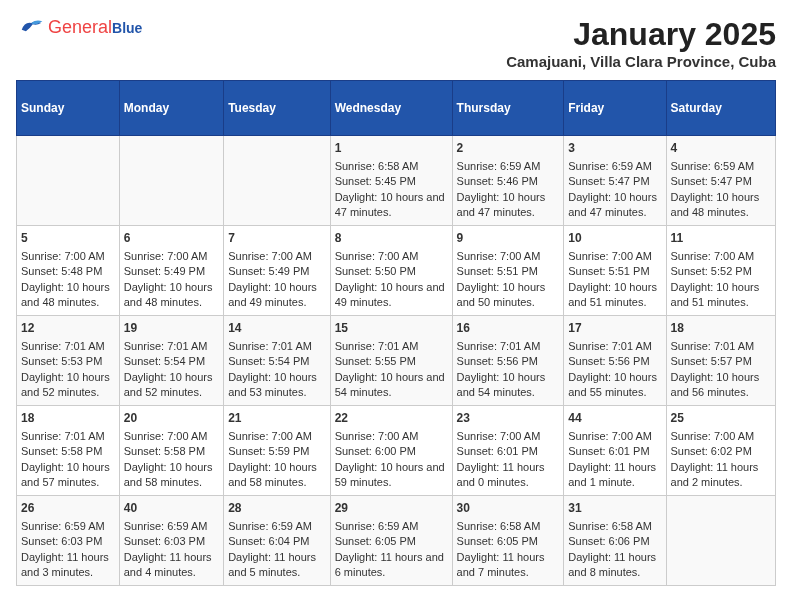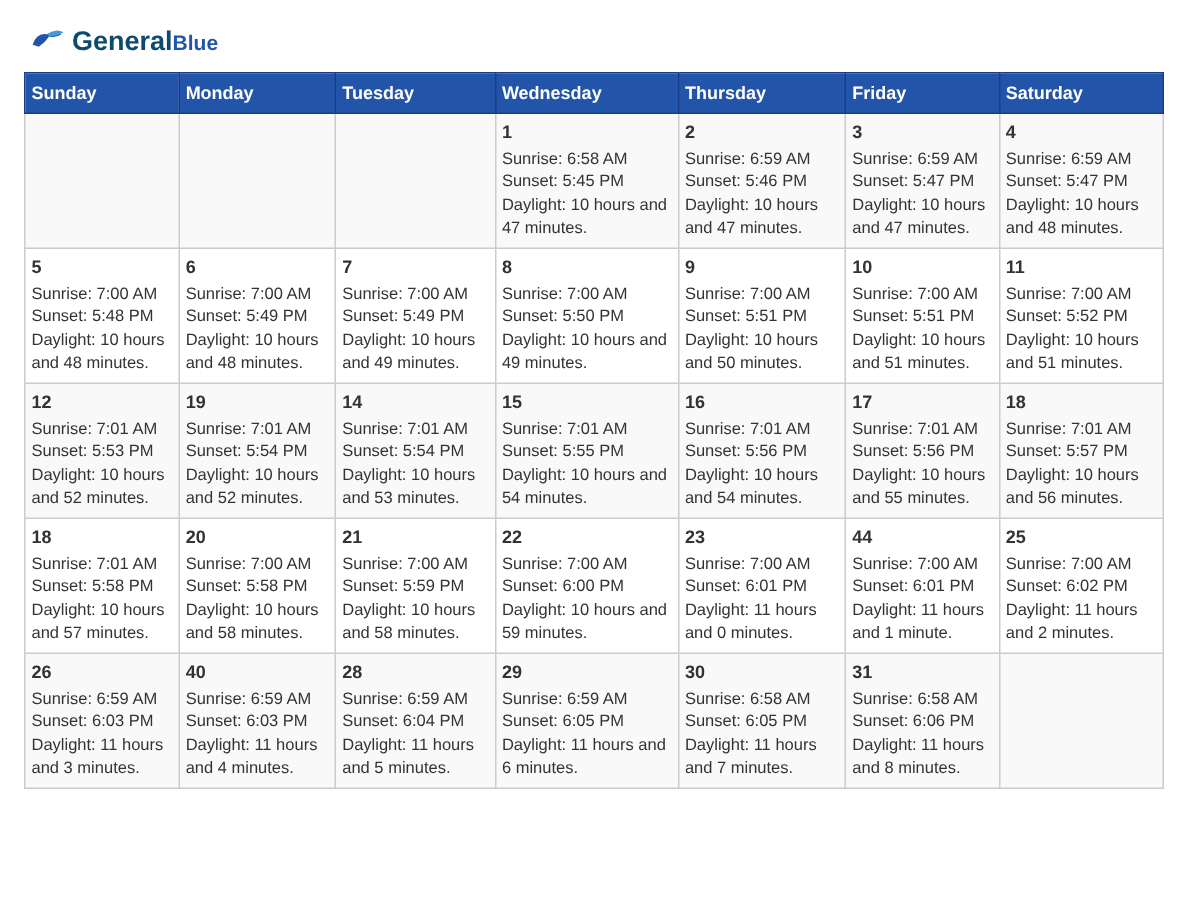--- a/index.html
+++ b/index.html
@@ -16,22 +16,22 @@
       align-items: flex-start;
       margin-bottom: 10px;
     }
     .logo {
       display: flex;
       align-items: center;
       gap: 4px;
     }
     .logo-text-general {
       font-size: 18px;
-      font-weight: bold;
-      color: #0c4a6e;
+      font-weight: normal;
+      color: #ef4444;
       margin-top: 34px;
     }
     .logo-text-blue {
       font-size: 14px;
       font-weight: bold;
       color: #2255aa;
     }
     .logo-bird {
       width: 28px;
       height: 22px;
@@ -50,21 +50,21 @@
       color: #333;
     }
     table {
       width: 100%;
       border-collapse: collapse;
       font-size: 11px;
     }
     thead tr th {
       background-color: #2255aa;
       color: #fff;
-      padding: 6px 4px;
+      padding: 20px 4px;
       text-align: left;
       font-size: 12px;
       font-weight: bold;
       border: 1px solid #1a3d88;
     }
     tbody tr td {
       border: 1px solid #ccc;
       vertical-align: top;
       padding: 4px 4px;
       min-height: 80px;
@@ -95,20 +95,24 @@
 <div class="header">
   <div class="logo">
     <svg class="logo-bird" viewBox="0 0 40 32" xmlns="http://www.w3.org/2000/svg">
       <path d="M8,20 Q12,8 22,10 Q28,6 36,10 Q30,14 24,12 Q20,18 14,22 Z" fill="#2255aa"></path>
       <path d="M22,10 Q30,4 38,8 Q32,12 24,12 Z" fill="#4499dd"></path>
     </svg>
     <div>
       <span class="logo-text-general">General</span><span class="logo-text-blue">Blue</span>
     </div>
   </div>
+  <div class="title-block">
+    <h1>January 2025</h1>
+    <h2>Camajuani, Villa Clara Province, Cuba</h2>
+  </div>
 </div>
 
 <table>
   <thead>
     <tr>
     <th>Sunday</th>
         <th>Monday</th>
         <th>Tuesday</th>
         <th>Wednesday</th>
         <th>Thursday</th>

